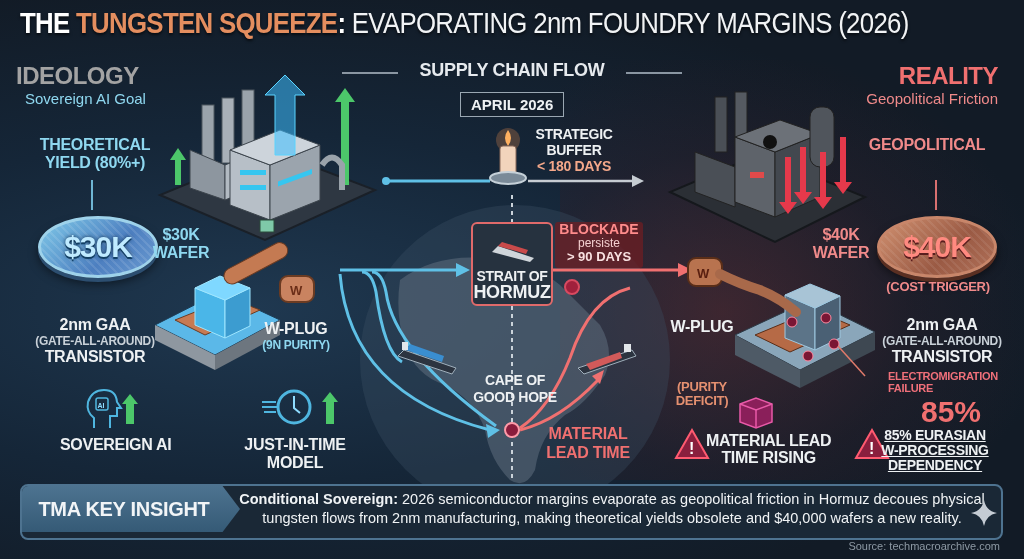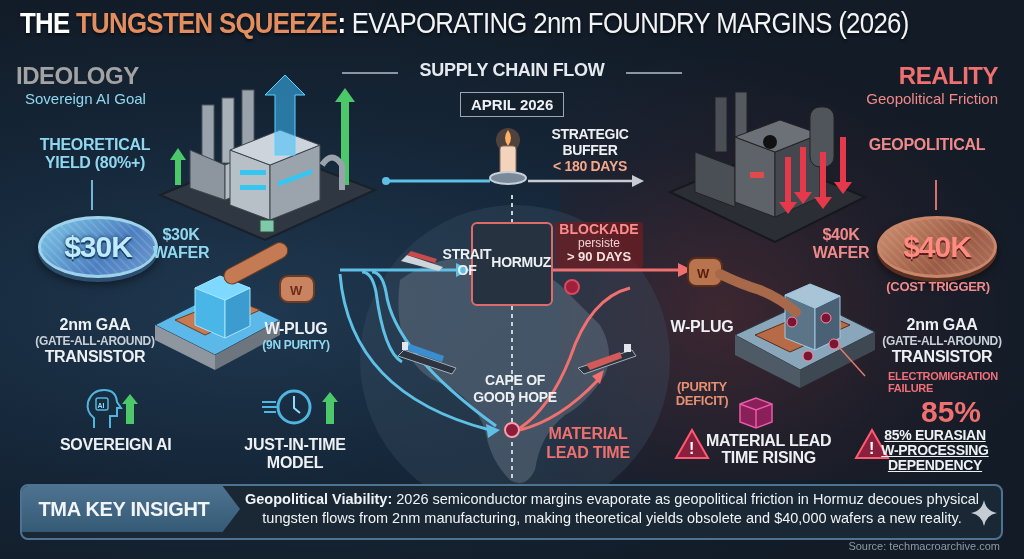--- a/index.html
+++ b/index.html
@@ -59,21 +59,21 @@
   .vline { position: absolute; width: 2px; }
 
   .pill {
     position: absolute; border: 1.5px solid #9aa7b2; border-radius: 0;
     padding: 3px 10px; font-size: 15px; font-weight: 700; color: #eef1f3;
     background: rgba(20,30,42,0.6);
   }
   .hormuz {
     position: absolute; left: 471px; top: 222px; width: 82px; height: 84px;
     border: 2px solid #e06a6a; border-radius: 6px; background: #26323f;
-    display: flex; flex-direction: row; align-items: center; justify-content: flex-end;
+    display: flex; flex-direction: column; align-items: center; justify-content: flex-end;
     padding-bottom: 4px;
   }
   .blockade {
     position: absolute; left: 555px; top: 222px; width: 88px; height: 46px;
     background: rgba(110,30,35,0.75); border-radius: 3px; text-align: center;
   }
   .insight {
     position: absolute; left: 20px; top: 484px; width: 983px; height: 56px;
     border: 2px solid #4e7390; border-radius: 8px; background: #1a2836;
     overflow: hidden;
@@ -212,33 +212,33 @@
   <circle cx="512" cy="430" r="7" fill="#8a1c3c" stroke="#ff9aa8" stroke-width="2"></circle>
   <circle cx="572" cy="287" r="7" fill="#a0203c" stroke="#d84a60" stroke-width="2"></circle>
 </svg>
 
 <svg class="abs" style="left:488px;top:126px;" width="50" height="62">
   <circle cx="20" cy="14" r="12" fill="rgba(255,150,80,0.25)"></circle>
   <path d="M20 4 q6 8 0 16 q-6 -8 0 -16z" fill="#ffb060"></path>
   <rect x="12" y="20" width="16" height="30" rx="3" fill="#f2d4bc" stroke="#8a6a5a"></rect>
   <ellipse cx="20" cy="52" rx="18" ry="6" fill="#7a8a98" stroke="#c5d0d8" stroke-width="2"></ellipse>
 </svg>
-<div class="abs lbl white ctr" style="left:540px;top:126px;width:100px;font-size:14px;line-height:16px;">
+<div class="abs lbl white ctr" style="left:524px;top:126px;width:100px;font-size:14px;line-height:16px;">
   <div>STRATEGIC</div>
   <div>BUFFER</div>
   <div style="color:#f4a88a;">&lt; 180 DAYS</div>
 </div>
 
 <div class="hormuz">
   <svg width="44" height="26" style="margin-bottom:4px;">
     <polygon points="2,14 40,24 44,20 8,8" fill="#cfd5da"></polygon>
     <polygon points="8,8 36,16 38,12 12,4" fill="#c94a4a"></polygon>
   </svg>
   <div class="lbl white ctr" style="font-size:14px;line-height:16px;">STRAIT OF</div>
-  <div class="lbl white ctr" style="font-size:14px;line-height:16px;">HORMUZ</div>
+  <div class="lbl white ctr" style="font-size:18px;line-height:16px;">HORMUZ</div>
 </div>
 <div class="blockade">
   <div class="bold" style="font-size:14px;line-height:15px;color:#ff8c8c;">BLOCKADE</div>
   <div style="font-size:12px;line-height:13px;color:#f4d0d0;">persiste</div>
   <div class="bold" style="font-size:13px;line-height:14px;color:#f8e0e0;">&gt; 90 DAYS</div>
 </div>
 
 <svg class="abs" style="left:396px;top:342px;" width="64" height="38">
   <polygon points="2,14 56,32 60,26 8,8" fill="#2c3440" stroke="#a0b0bc"></polygon>
   <polygon points="10,8 46,20 48,14 14,2" fill="#3a8ed0"></polygon>
@@ -347,19 +347,19 @@
 <div class="abs bold ctr red" style="left:896px;top:396px;width:110px;font-size:30px;line-height:32px;">85%</div>
 <div class="abs lbl white ctr" style="left:876px;top:428px;width:118px;font-size:14px;line-height:15px;text-decoration:underline;">
   <div>85% EURASIAN</div>
   <div>W-PROCESSING</div>
   <div>DEPENDENCY</div>
 </div>
 
 <div class="insight">
   <div class="insight-tag">TMA KEY INSIGHT</div>
   <div class="insight-text">
-    <span class="bold">Geopolitical Viability:</span><span> 2026 semiconductor margins evaporate as geopolitical friction in Hormuz decoues physical tungsten flows from 2nm manufacturing, making theoretical yields obsolete and $40,000 wafers a new reality.</span>
+    <span class="bold">Conditional Sovereign:</span><span> 2026 semiconductor margins evaporate as geopolitical friction in Hormuz decoues physical tungsten flows from 2nm manufacturing, making theoretical yields obsolete and $40,000 wafers a new reality.</span>
   </div>
   <svg class="abs" style="right:4px;top:14px;" width="26" height="26">
     <path d="M13 0 Q15 11 26 13 Q15 15 13 26 Q11 15 0 13 Q11 11 13 0z" fill="#c5ccd4"></path>
   </svg>
 </div>
 <div class="abs source">Source: techmacroarchive.com</div>
 
 </body></html>

